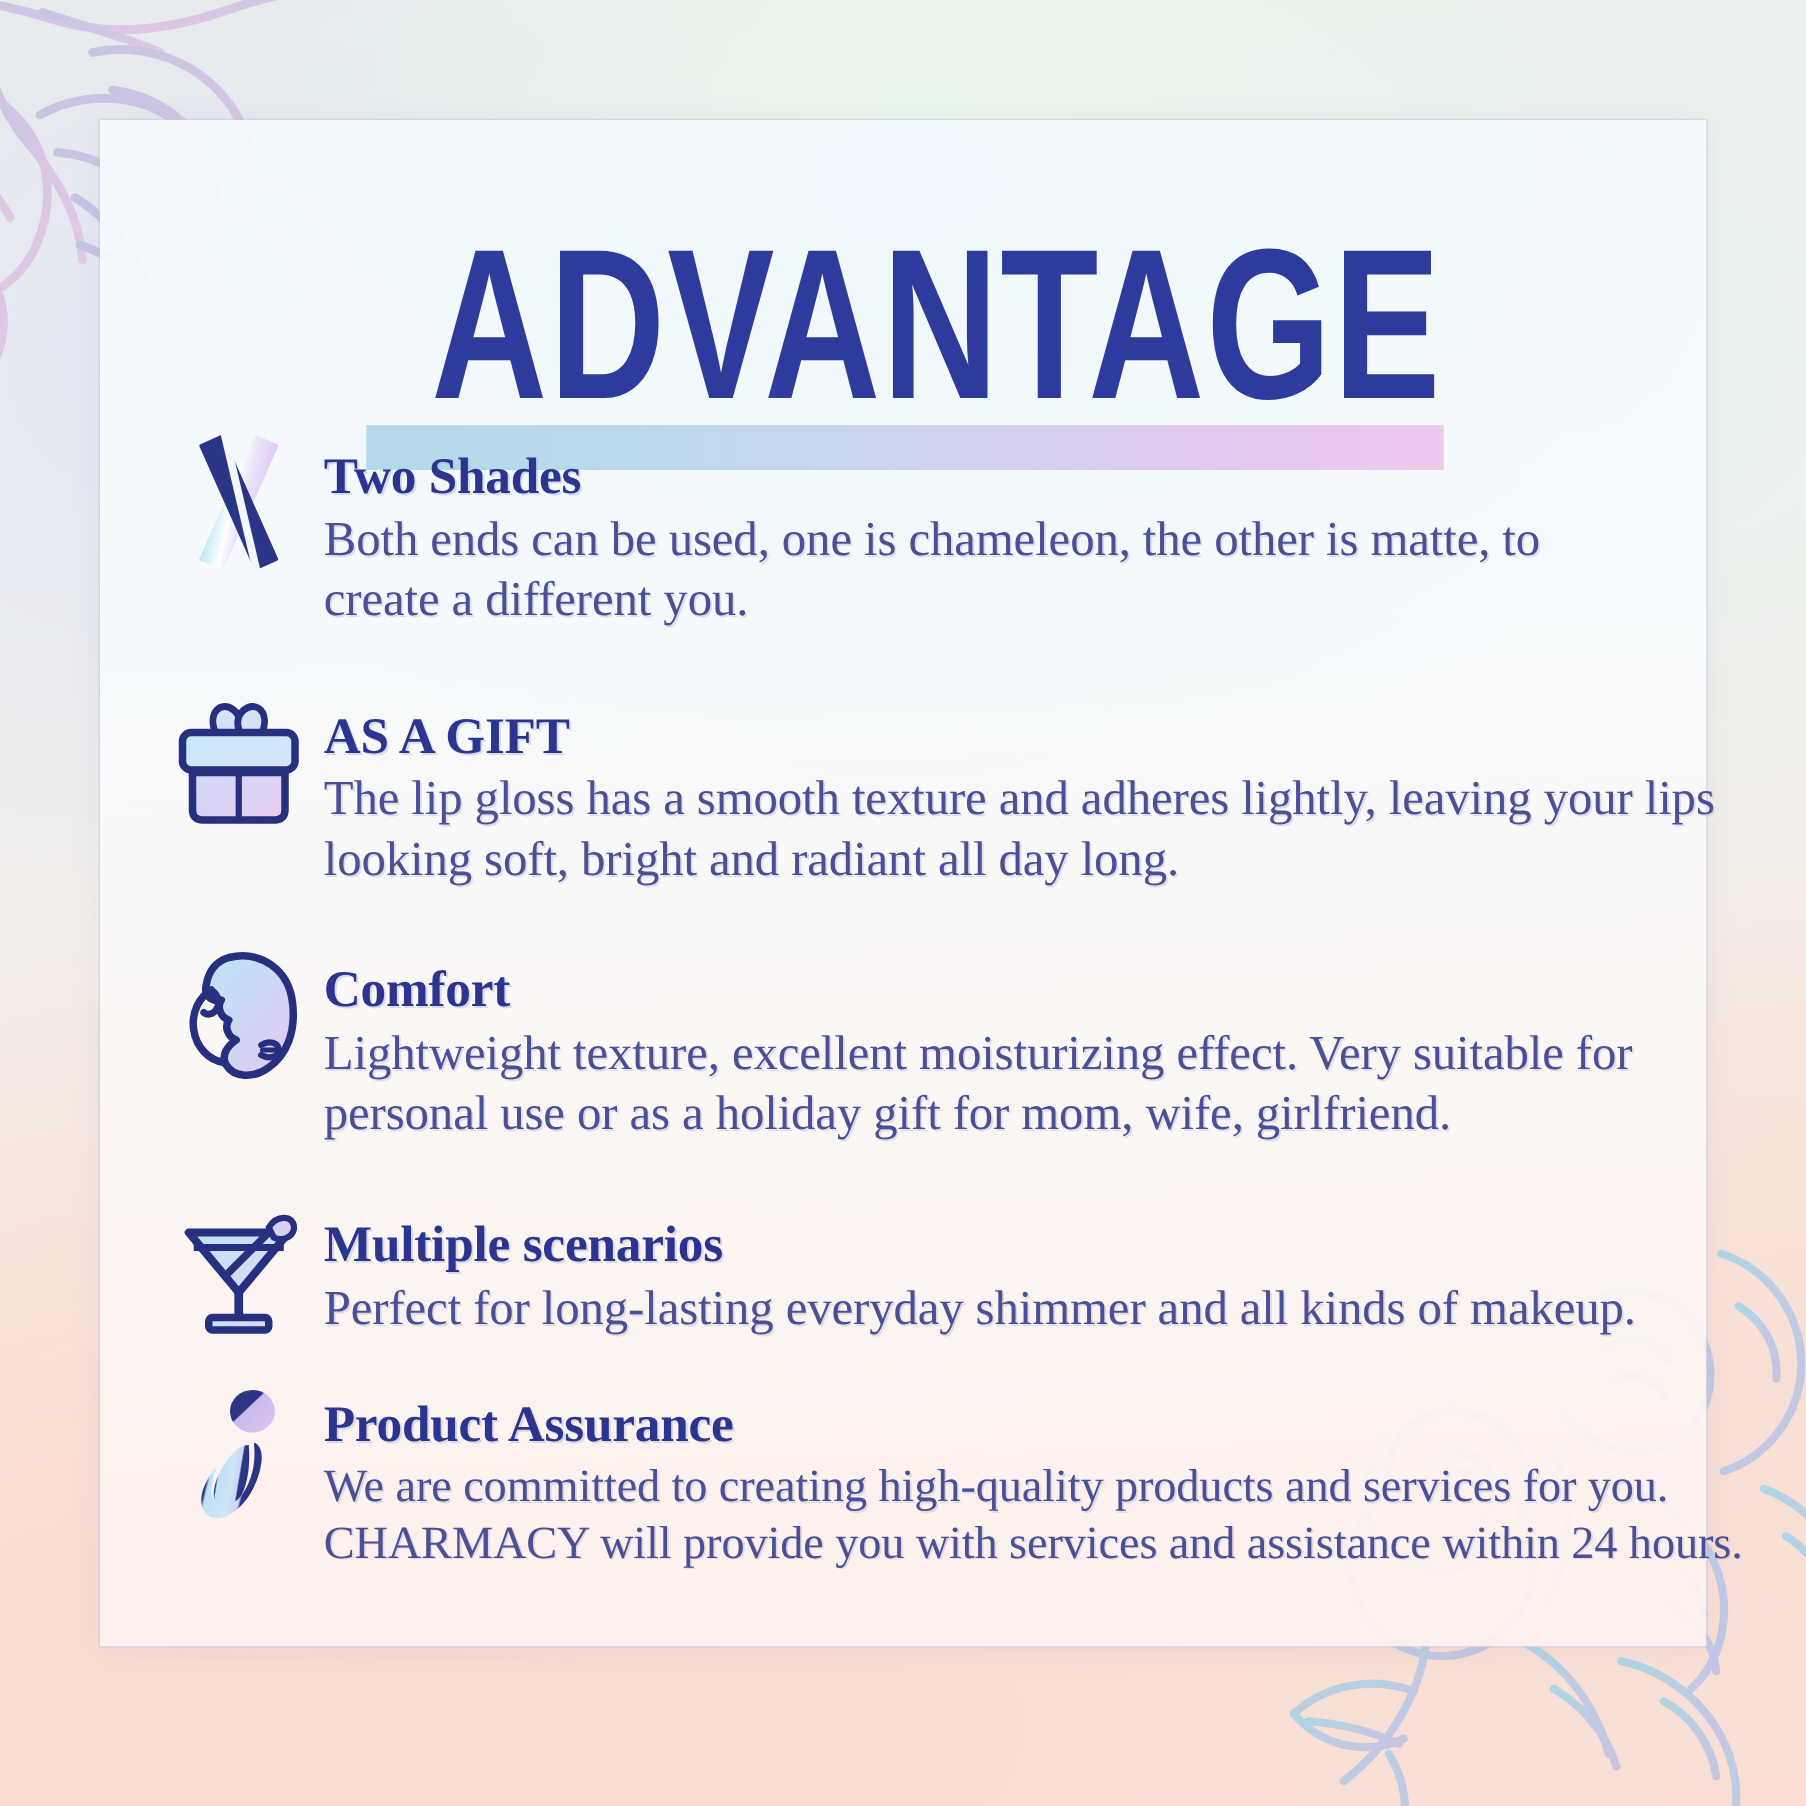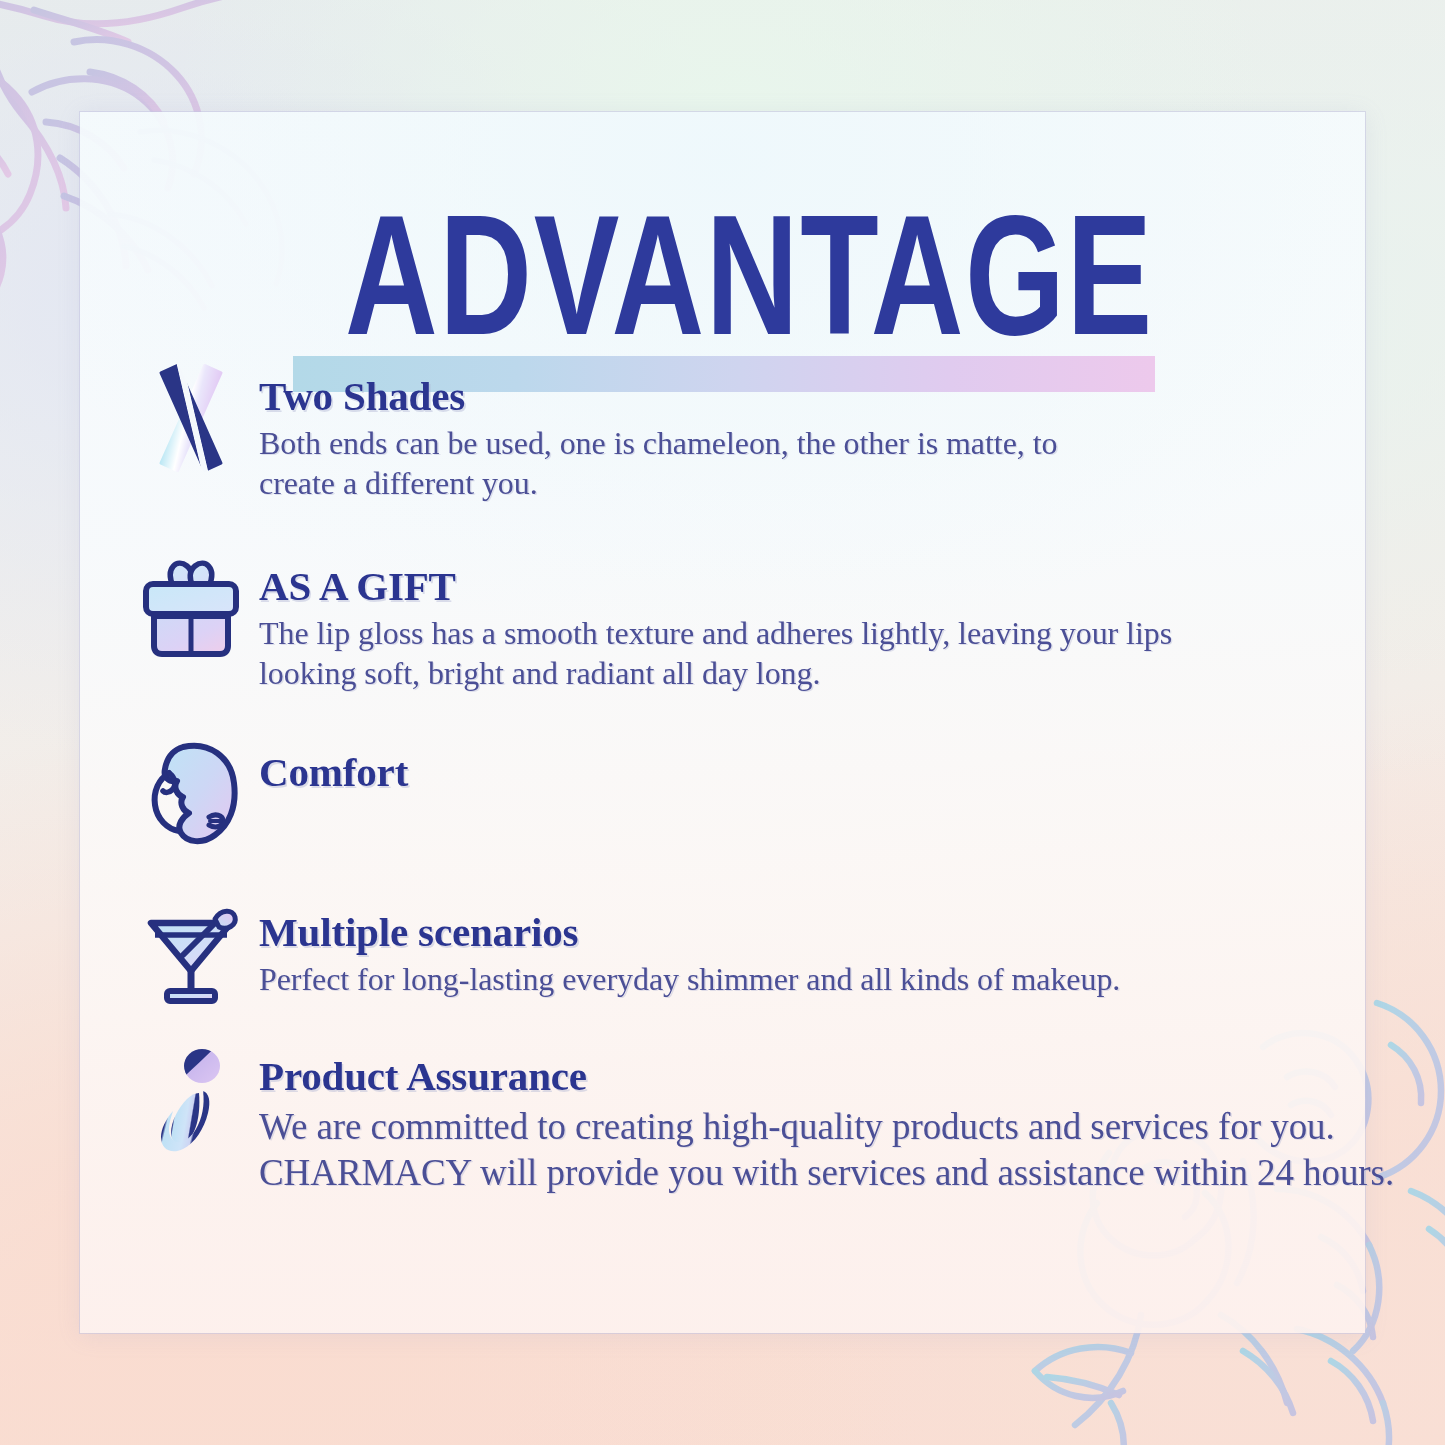--- a/index.html
+++ b/index.html
@@ -25,21 +25,21 @@
   }
 
   
   .deco { position:absolute; pointer-events:none; }
   #deco-tl { top:-54px; left:-86px; width:430px; height:430px; opacity:.62; }
   #deco-br { bottom:-40px; right:-46px; width:500px; height:500px; opacity:.70; }
 
   
   #card {
     position:absolute;
-    left:80px; top:112px;
+    left:80px; top:96px;
     width:1285px; height:1221px;
     background:
       radial-gradient(ellipse 80% 55% at 50% 4%,  rgba(238,248,252,0.93) 0%, rgba(238,248,252,0) 72%),
       linear-gradient(178deg,
         rgba(246,251,253,0.93) 0%,
         rgba(248,251,253,0.92) 34%,
         rgba(252,248,246,0.92) 64%,
         rgba(253,243,240,0.93) 88%,
         rgba(253,241,238,0.94) 100%);
     box-shadow:0 0 0 1px rgba(196,196,225,0.55), 0 3px 22px rgba(150,150,190,0.14);
@@ -90,21 +90,21 @@
     font-weight:700;
     font-size:41px;
     line-height:1.07;
     letter-spacing:-0.004em;
     text-shadow:1.6px 1.6px 0 rgba(175,178,210,0.42);
     margin-bottom:5px;
     white-space:nowrap;
   }
   .f-desc {
     color:#4b4f96;
-    font-size:32px;
+    font-size:39px;
     line-height:1.24;
     letter-spacing:-0.002em;
     text-shadow:1.4px 1.4px 0 rgba(180,182,212,0.40);
   }
   .f-desc .ln { display:block; white-space:nowrap; }
 
   
   #feature-0 { margin-bottom:44px; }
   #feature-1 { margin-bottom:40px; }
   #feature-2 { margin-bottom:40px;justify-content:flex-end; }
@@ -291,20 +291,24 @@
 
             <path d="M30 34 C20 40 14 52 16 66 C18 80 28 90 40 92" fill="none" stroke="#26307f" stroke-width="6" stroke-linecap="round"></path>
             <path d="M30 34 C36 38 38 46 33 51 C30 54 26 54 24 52" fill="none" stroke="#26307f" stroke-width="5.5" stroke-linecap="round"></path>
 
             <path d="M70 78 C76 74 84 76 84 82 C84 87 77 90 70 86" fill="none" stroke="#26307f" stroke-width="5" stroke-linecap="round"></path>
             <path d="M71 82 L82 82" stroke="#26307f" stroke-width="4" stroke-linecap="round"></path>
           </svg>
         </div>
         <div class="f-body">
           <div class="f-title">Comfort</div>
+          <div class="f-desc">
+            <span class="ln">Lightweight texture, excellent moisturizing effect. Very suitable for</span>
+            <span class="ln">personal use or as a holiday gift for mom, wife, girlfriend.</span>
+          </div>
         </div>
       </div>
 
       <div class="feature" id="feature-3">
         <div class="f-icon">
           <svg width="104" height="114" viewBox="0 0 104 114">
             <defs>
               <linearGradient id="gGlass" x1="0" y1="0" x2="1" y2="1">
                 <stop offset="0" stop-color="#bfe3f6"></stop>
                 <stop offset="0.6" stop-color="#d3dcf7"></stop>

